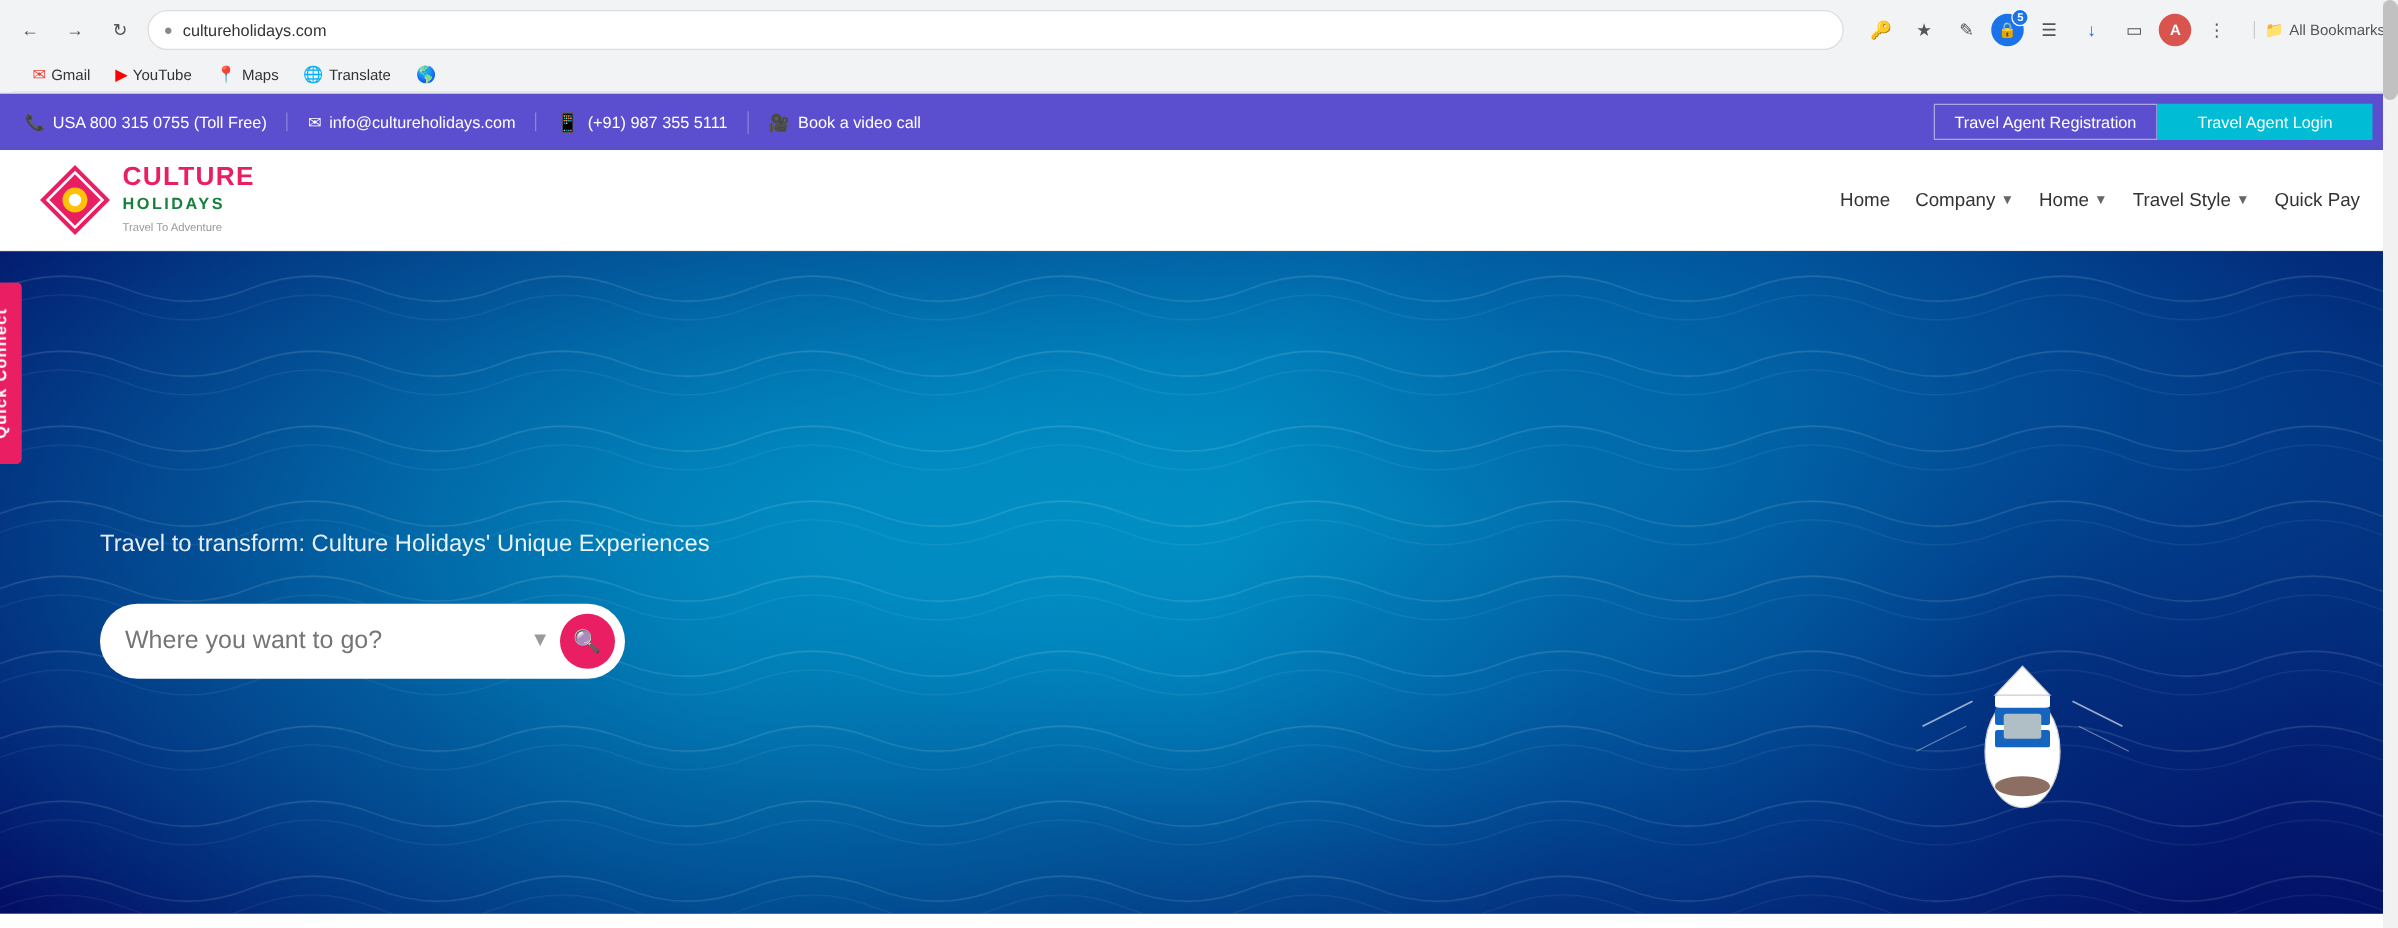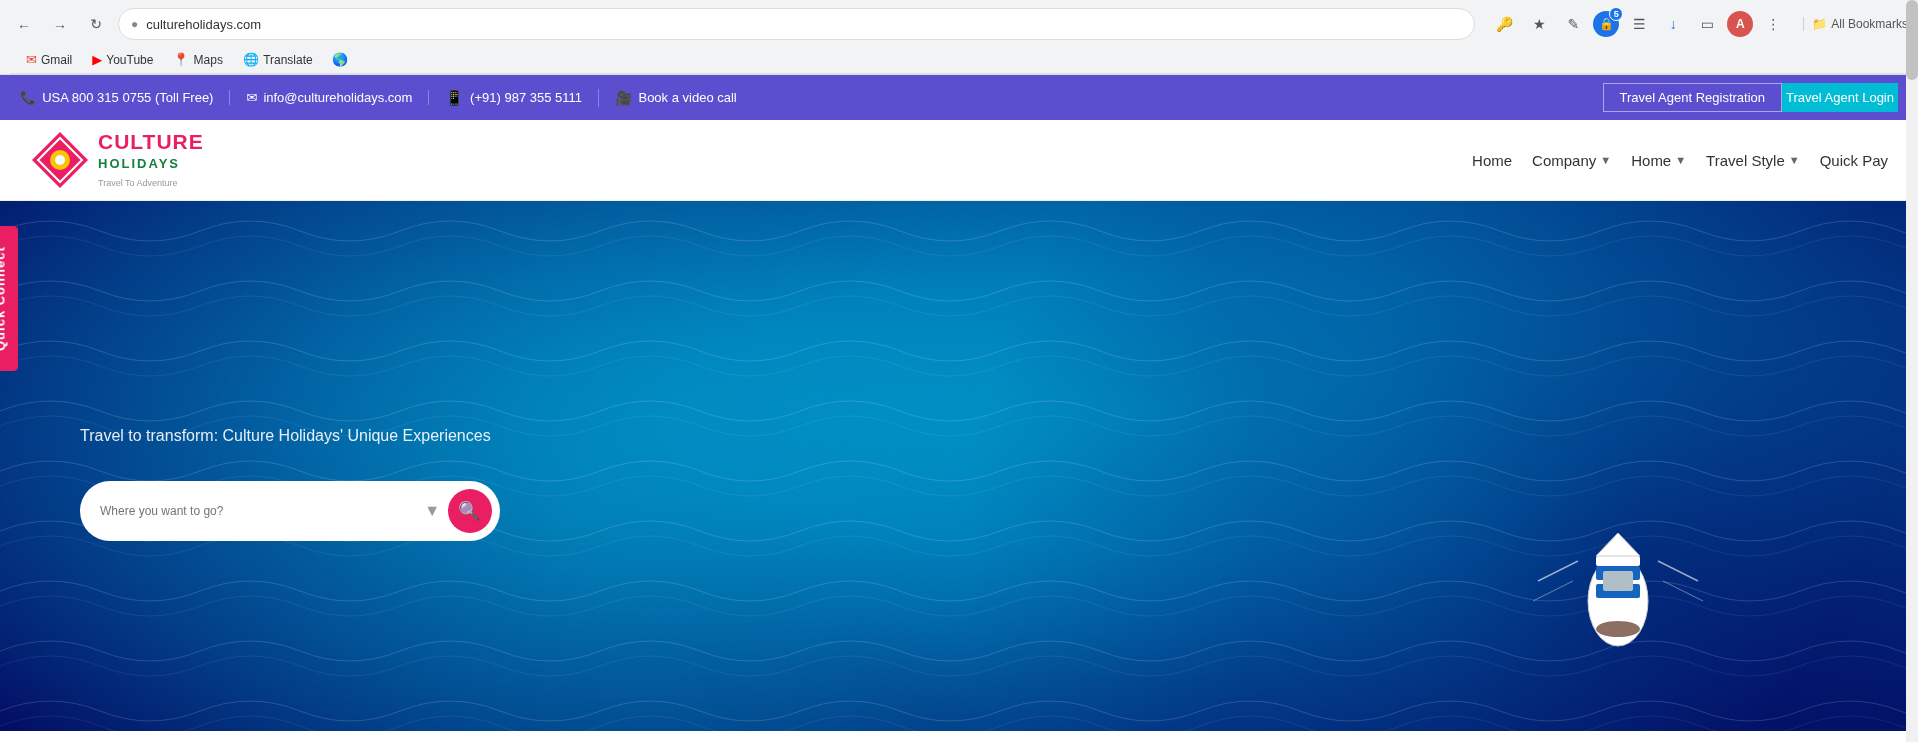--- a/index.html
+++ b/index.html
@@ -154,21 +154,21 @@
       border: 1px solid rgba(255,255,255,0.5);
       color: white;
       padding: 6px 16px;
       cursor: pointer;
       font-size: 13px;
       white-space: nowrap;
     }
     .travel-agent-login {
       background: #00bcd4;
       color: white;
-      padding: 6px 4px;
+      padding: 6px 32px;
       cursor: pointer;
       font-size: 13px;
       border: none;
       white-space: nowrap;
       text-align: center;
     }
     .whatsapp-icon { color: #25d366; font-size: 15px; }
     .video-icon { font-size: 14px; }
 
     
@@ -250,39 +250,39 @@
       font-size: 58px;
       font-weight: 900;
       color: white;
       line-height: 1.1;
       margin-bottom: 16px;
     }
     .hero-title-accent {
       color: #c8e600;
     }
     .hero-subtitle {
-      font-size: 16px;
+      font-size: 19px;
       color: rgba(255,255,255,0.9);
       margin-bottom: 36px;
       margin-top: 35px;
     }
     .hero-search {
       display: flex;
       align-items: center;
       background: white;
       border-radius: 50px;
       padding: 8px 8px 8px 20px;
       width: 420px;
       gap: 8px;
     }
     .hero-search-input {
       flex: 1;
       border: none;
       outline: none;
-      font-size: 12px;
+      font-size: 20px;
       color: #c2410c;
       background: transparent;
     }
     .hero-search-arrow {
       font-size: 16px;
       color: #999;
     }
     .hero-search-btn {
       width: 44px; height: 44px;
       border-radius: 50%;

